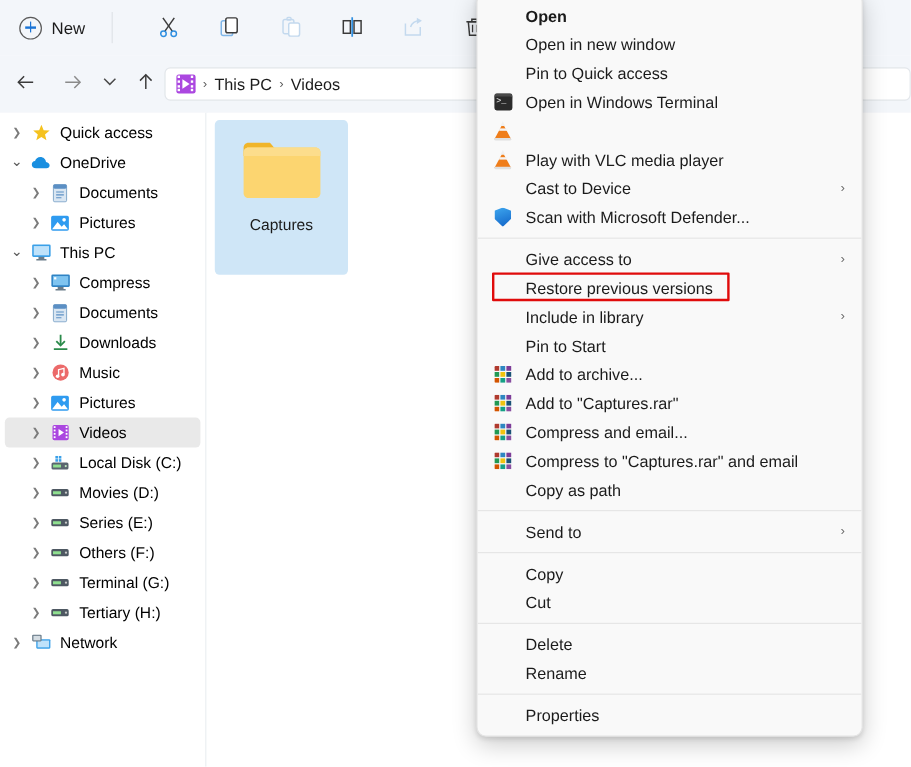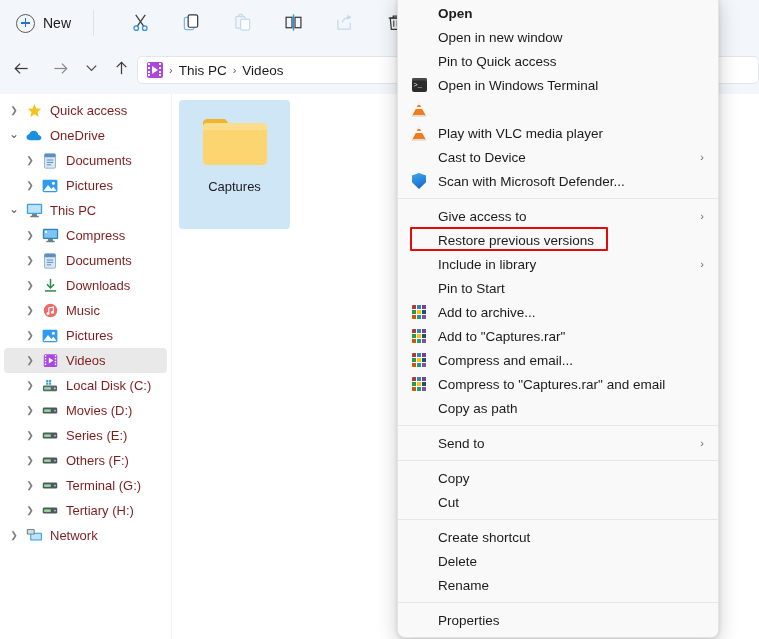--- a/index.html
+++ b/index.html
@@ -169,21 +169,21 @@
     line-height: 1;
     user-select: none;
   }
   .chev.down { color: #5a5a5a; }
   .nav-ico {
     width: 20px; flex: 0 0 20px;
     display: flex; align-items: center; justify-content: center;
   }
   .nav-label {
     font-size: 13px;
-    color: #7f1d1d;
+    color: #000000;
     margin-left: 6px;
     white-space: nowrap;
   }
   .ind1 { padding-left: 0px; }
   .ind2 { padding-left: 16px; }
 
   
   .content {
     position: absolute;
     left: 173px; top: 94px;
@@ -804,24 +804,20 @@
           <span class="ctx-ico"></span>
           <span class="ctx-label">Copy</span>
         </div>
         <div class="ctx-item">
           <span class="ctx-ico"></span>
           <span class="ctx-label">Cut</span>
         </div>
         <div class="ctx-divider"></div>
         <div class="ctx-item">
           <span class="ctx-ico"></span>
-          <span class="ctx-label">Create shortcut</span>
-        </div>
-        <div class="ctx-item">
-          <span class="ctx-ico"></span>
           <span class="ctx-label">Delete</span>
         </div>
         <div class="ctx-item">
           <span class="ctx-ico"></span>
           <span class="ctx-label">Rename</span>
         </div>
         <div class="ctx-divider"></div>
         <div class="ctx-item">
           <span class="ctx-ico"></span>
           <span class="ctx-label">Properties</span>

